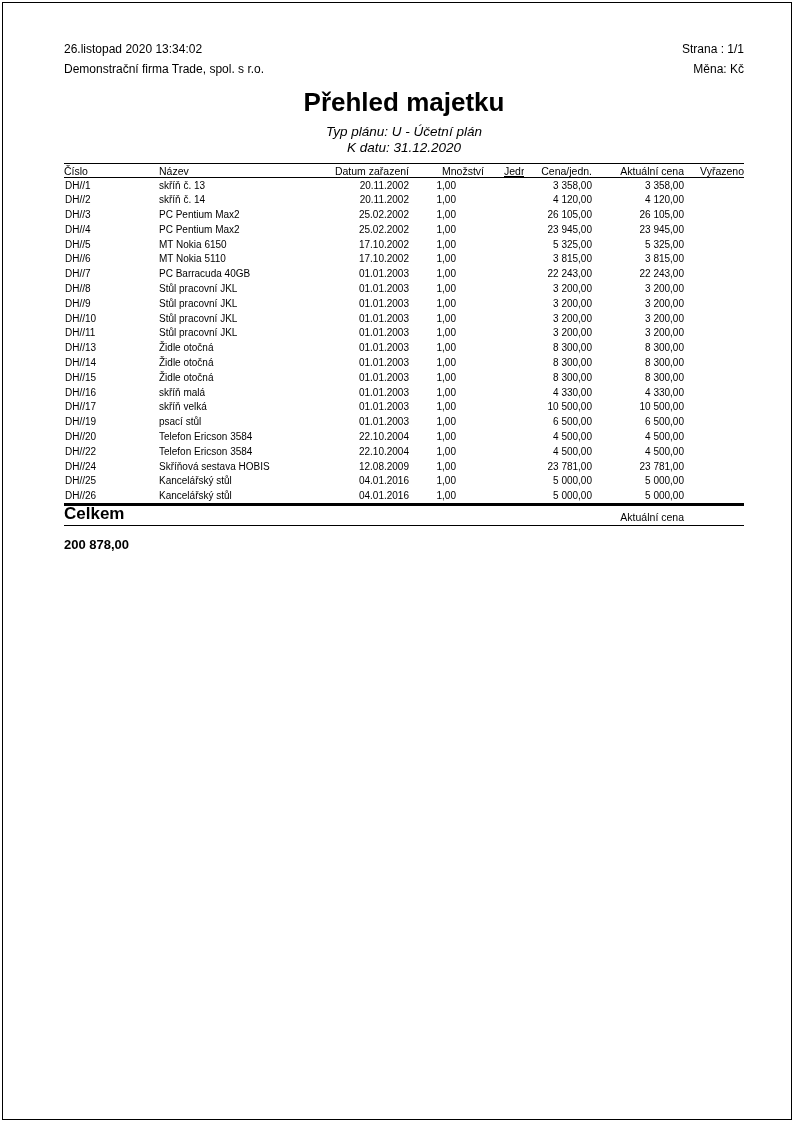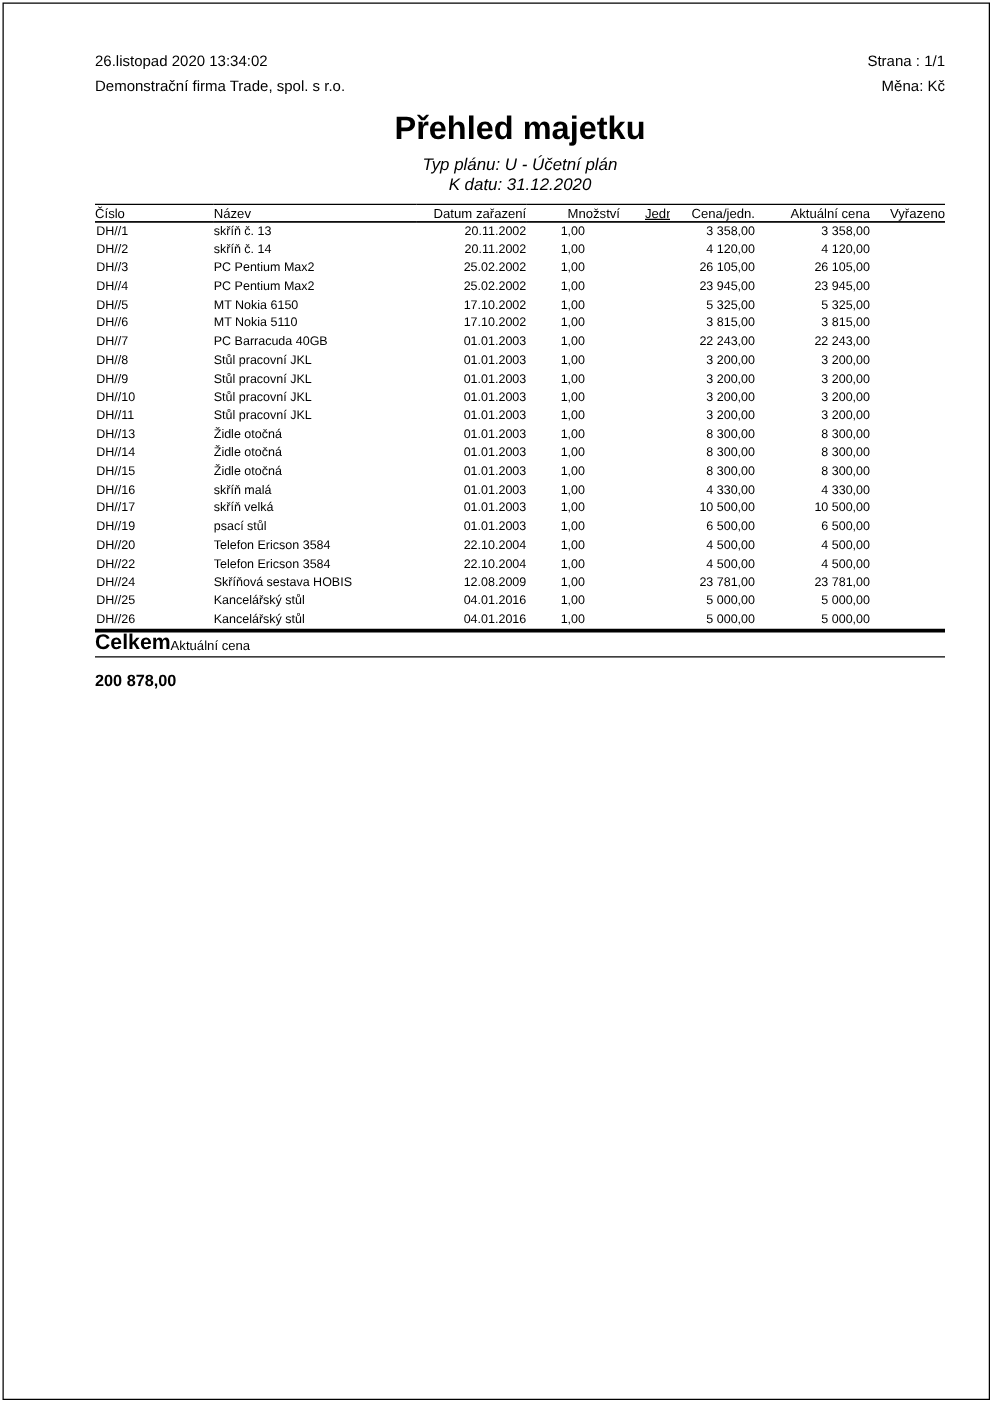--- a/index.html
+++ b/index.html
@@ -9,21 +9,21 @@
   .page-frame {
     position: absolute;
     left: 2px; top: 2px; right: 2px; bottom: 2px;
     border: 1px solid #000;
     background: #fff;
     overflow: hidden;
   }
 
   .content {
     position: absolute;
-    left: 73px; top: 0;
+    left: 61px; top: 0;
     width: 680px;
   }
 
   .meta-row {
     display: flex;
     justify-content: space-between;
     font-size: 12px;
     line-height: 20px;
   }
   .meta-row:first-child { margin-top: 36px; }
@@ -71,20 +71,21 @@
   .c2, .c3, .c5, .c6, .c7 { text-align: right; }
   td.c3 { padding-right: 28px; }
   th.c4 { padding-left: 20px; text-decoration: underline; }
   td.c0 { padding-left: 1px; }
 
   .total-block { width: 680px; }
   .total-head {
     border-top: 3px solid #000;
     border-bottom: 1px solid #000;
     display: flex;
+    justify-content: space-between;
     align-items: flex-end;
     height: 23px;
     padding-bottom: 1px;
   }
   .total-label {
     font-size: 17px;
     font-weight: bold;
     line-height: 20px;
   }
   .total-col-label {

